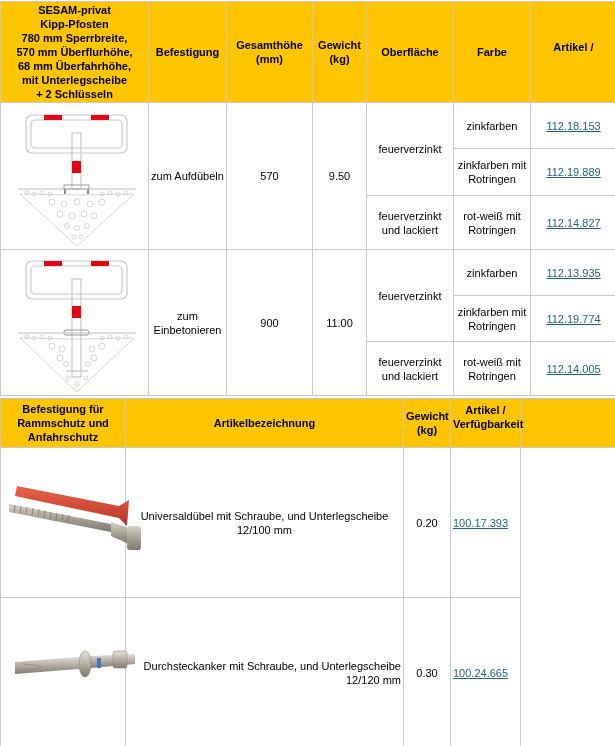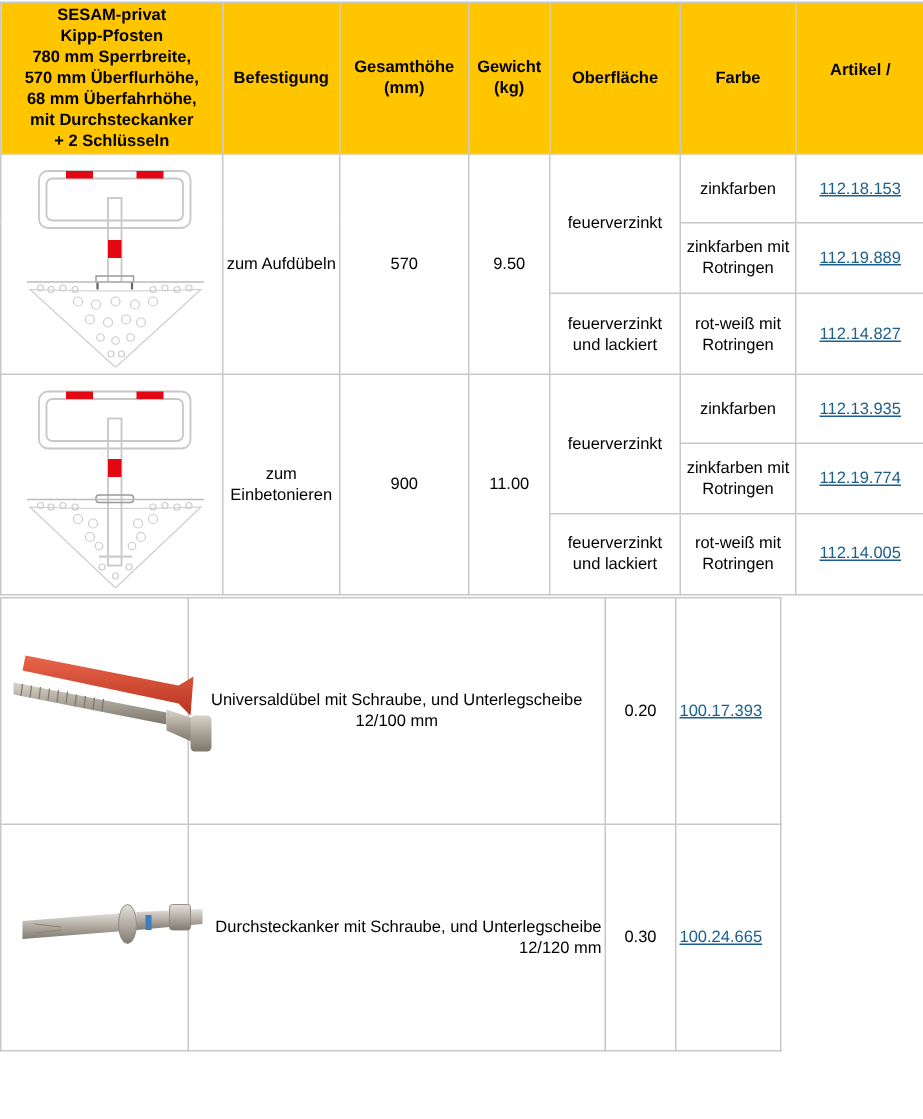--- a/index.html
+++ b/index.html
@@ -26,21 +26,21 @@
       <col style="width:86px">
   </colgroup>
   <tbody>
       <tr style="height:101px">
     <th>
       <div>SESAM-privat</div>
       <div>Kipp-Pfosten</div>
       <div>780 mm Sperrbreite,</div>
       <div>570 mm Überflurhöhe,</div>
       <div>68 mm Überfahrhöhe,</div>
-      <div>mit Durchsteckanker</div>
+      <div>mit Unterlegscheibe</div>
       <div>+ 2 Schlüsseln</div>
     </th>
     <th>Befestigung</th>
     <th>
       <div>Gesamthöhe</div>
       <div>(mm)</div>
     </th>
     <th>
       <div>Gewicht</div>
       <div>(kg)</div>
@@ -195,20 +195,37 @@
 
 <table id="t2">
   <colgroup>
     <col style="width:125px">
       <col style="width:278px">
       <col style="width:47px">
       <col style="width:70px">
       <col style="width:96px">
   </colgroup>
   <tbody>
+      <tr style="height:49px">
+    <th>
+      <div>Befestigung für</div>
+      <div>Rammschutz und</div>
+      <div>Anfahrschutz</div>
+    </th>
+    <th>Artikelbezeichnung</th>
+    <th>
+      <div>Gewicht</div>
+      <div>(kg)</div>
+    </th>
+    <th style="vertical-align:top;padding-top:4px">
+      <div>Artikel /</div>
+      <div>Verfügbarkeit</div>
+    </th>
+    <th style="background:#ffc600;border-right:none"></th>
+  </tr>
   <tr style="height:148px">
     <td class="img-cell">
       <svg width="146" height="146" viewBox="0 0 146 146">
         <defs>
           <linearGradient id="redg" x1="0" y1="0" x2="0" y2="1">
                 <stop offset="0" stop-color="#e8644a"></stop>
                 <stop offset="1" stop-color="#b93420"></stop>
               </linearGradient>
           <linearGradient id="steelg" x1="0" y1="0" x2="0" y2="1">
                 <stop offset="0" stop-color="#d8d2c8"></stop>

